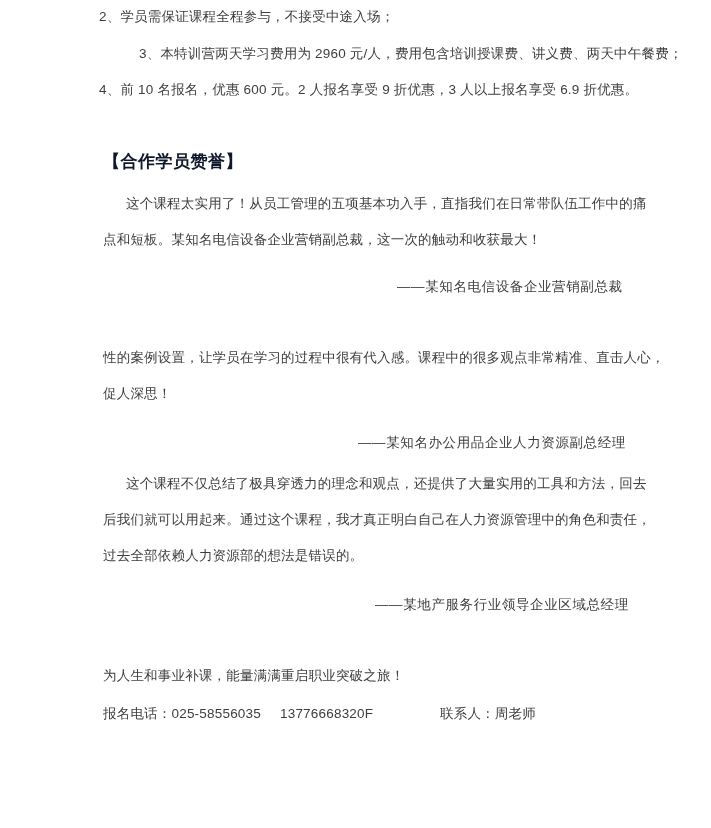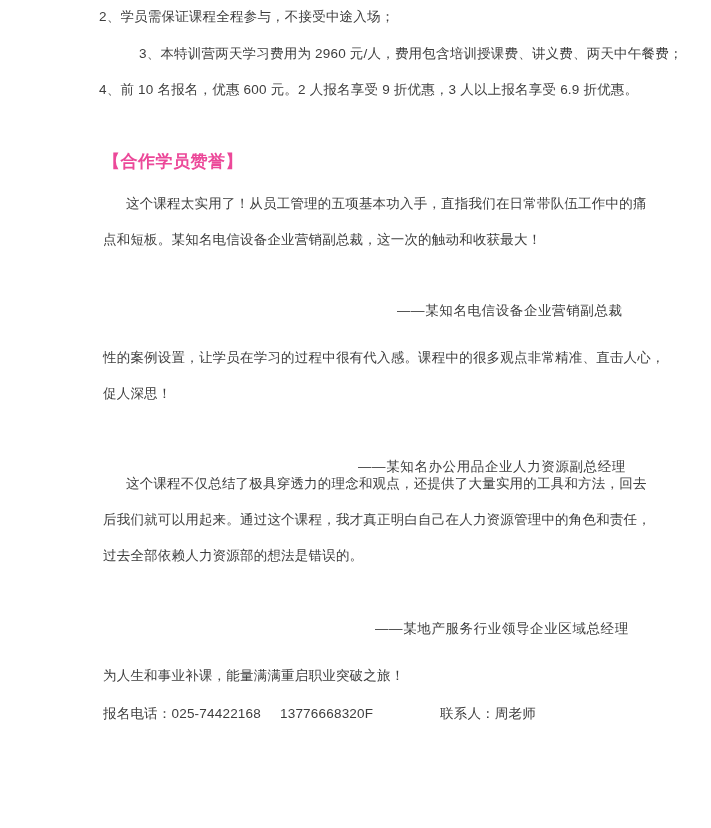--- a/index.html
+++ b/index.html
@@ -24,31 +24,30 @@
     line-height: 16px;
     color: #3d3d3d;
     letter-spacing: 0.2px;
   }
   .heading {
     position: absolute;
     white-space: nowrap;
     font-size: 17px;
     line-height: 21px;
     font-weight: bold;
-    color: #ec4899;
+    color: #0f172a;
     letter-spacing: 0.5px;
   }
   .attribution {
     position: absolute;
     white-space: nowrap;
     font-size: 13.5px;
     line-height: 16px;
     color: #3d3d3d;
     letter-spacing: 0.6px;
-    margin-top: 24px;
   }
 </style>
 </head>
 <body>
 
 <div class="page">
 
   <div class="line" style="left:99px; top:9px;">2、学员需保证课程全程参与，不接受中途入场；</div>
   <div class="line" style="left:99px; top:46px;margin-left:40px;">3、本特训营两天学习费用为 2960 元/人，费用包含培训授课费、讲义费、两天中午餐费；</div>
   <div class="line" style="left:99px; top:82px;">4、前 10 名报名，优惠 600 元。2 人报名享受 9 折优惠，3 人以上报名享受 6.9 折优惠。</div>
@@ -63,17 +62,17 @@
   <div class="line" style="left:103px; top:386px;">促人深思！</div>
   <div class="attribution" style="left:358px; top:435px;">——某知名办公用品企业人力资源副总经理</div>
 
   <div class="line" style="left:126px; top:476px;">这个课程不仅总结了极具穿透力的理念和观点，还提供了大量实用的工具和方法，回去</div>
   <div class="line" style="left:103px; top:548px;">过去全部依赖人力资源部的想法是错误的。</div>
   <div class="line" style="left:103px; top:512px;">后我们就可以用起来。通过这个课程，我才真正明白自己在人力资源管理中的角色和责任，</div>
   <div class="attribution" style="left:375px; top:597px;">——某地产服务行业领导企业区域总经理</div>
 
   <div class="line" style="left:103px; top:668px;">为人生和事业补课，能量满满重启职业突破之旅！</div>
 
-  <div class="line" style="left:103px; top:706px;">报名电话：025-74422168</div>
+  <div class="line" style="left:103px; top:706px;">报名电话：025-58556035</div>
   <div class="line" style="left:280px; top:706px;">13776668320F</div>
   <div class="line" style="left:440px; top:706px;">联系人：周老师</div>
 
 </div>
 
 </body></html>

